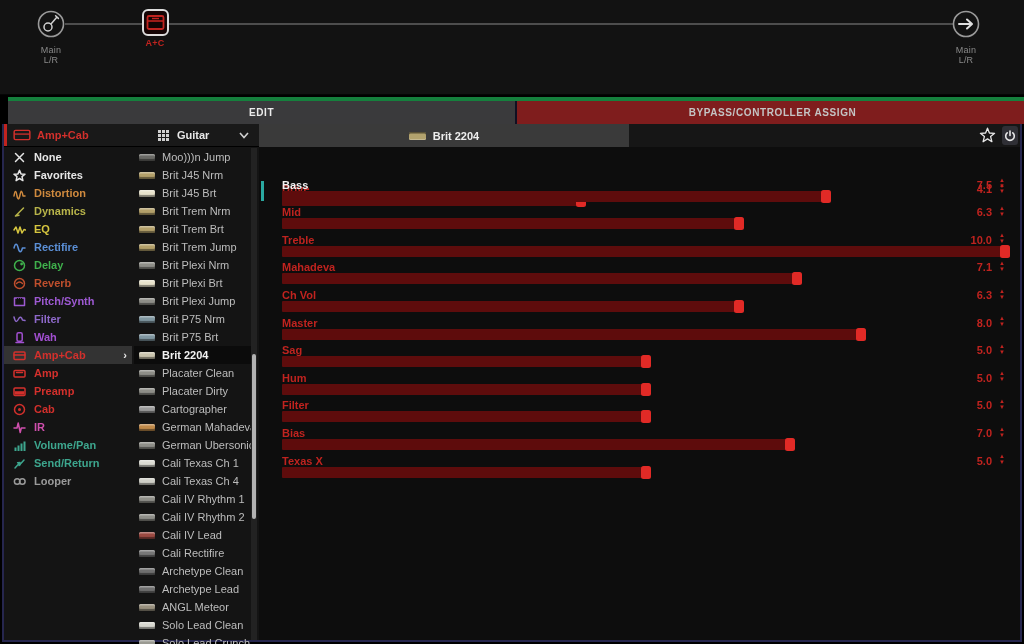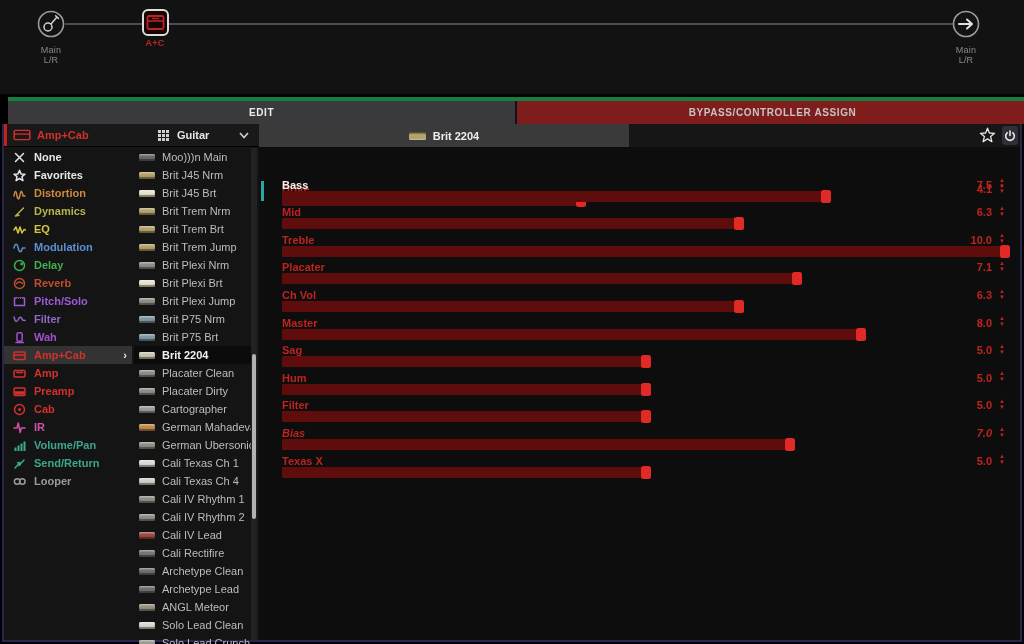--- a/index.html
+++ b/index.html
@@ -173,42 +173,42 @@
           <div class="cat-row">
             <svg width="13" height="13" viewBox="0 0 13 13">
               <path d="M1 7 L3 4 L5 10 L7 4 L9 10 L11 6.5 L12.5 7" stroke="#d6c63f" fill="none" stroke-width="1.5" stroke-linecap="round" stroke-linejoin="round"></path>
             </svg>
             <span class="cat-label" style="color:#d6c63f">EQ</span>
           </div>
           <div class="cat-row">
             <svg width="13" height="13" viewBox="0 0 13 13">
               <path d="M1 7 C2.2 2 4 2 5.2 7 C6.4 12 8.2 12 9.4 7 L12 7" stroke="#5b8fd6" fill="none" stroke-width="1.5" stroke-linecap="round" stroke-linejoin="round"></path>
             </svg>
-            <span class="cat-label" style="color:#5b8fd6">Modulation</span>
+            <span class="cat-label" style="color:#5b8fd6">Rectifire</span>
           </div>
           <div class="cat-row">
             <svg width="13" height="13" viewBox="0 0 13 13">
               <circle cx="6.5" cy="6.5" r="5" stroke="#3fb14c" fill="none" stroke-width="1.5" stroke-linecap="round" stroke-linejoin="round"></circle>
               <circle cx="8.6" cy="5" r="1.4" fill="#3fb14c" stroke="none"></circle>
             </svg>
             <span class="cat-label" style="color:#3fb14c">Delay</span>
           </div>
           <div class="cat-row">
             <svg width="13" height="13" viewBox="0 0 13 13">
               <circle cx="6.5" cy="6.5" r="5" stroke="#bf4f2d" fill="none" stroke-width="1.5" stroke-linecap="round" stroke-linejoin="round"></circle>
               <path d="M3.5 6.5 Q6.5 3.5 9.5 6.5" stroke="#bf4f2d" fill="none" stroke-width="1.5" stroke-linecap="round" stroke-linejoin="round"></path>
             </svg>
             <span class="cat-label" style="color:#bf4f2d">Reverb</span>
           </div>
           <div class="cat-row">
             <svg width="13" height="13" viewBox="0 0 13 13">
               <rect x="1.5" y="3" width="10" height="7.5" stroke="#9d59d2" fill="none" stroke-width="1.5" stroke-linecap="round" stroke-linejoin="round"></rect>
               <path d="M4.5 3 V8 M6.5 3 V8 M8.5 3 V8" stroke="#101010" stroke-width="1.2"></path>
             </svg>
-            <span class="cat-label" style="color:#9d59d2">Pitch/Solo</span>
+            <span class="cat-label" style="color:#9d59d2">Pitch/Synth</span>
           </div>
           <div class="cat-row">
             <svg width="13" height="13" viewBox="0 0 13 13">
               <path d="M1 4 C2.5 10 4 9 5.5 6 C7 3 8.5 4 9.5 7 L12 7.5" stroke="#8d68c9" fill="none" stroke-width="1.5" stroke-linecap="round" stroke-linejoin="round"></path>
             </svg>
             <span class="cat-label" style="color:#8d68c9">Filter</span>
           </div>
           <div class="cat-row">
             <svg width="13" height="13" viewBox="0 0 13 13">
               <rect x="4" y="1.8" width="5.2" height="8.4" rx="1.5" stroke="#a14fd0" fill="none" stroke-width="1.5" stroke-linecap="round" stroke-linejoin="round"></rect>
@@ -273,21 +273,21 @@
             <svg width="13" height="13" viewBox="0 0 13 13">
               <circle cx="4.2" cy="6.5" r="2.8" stroke="#9a9a9a" fill="none" stroke-width="1.5" stroke-linecap="round" stroke-linejoin="round"></circle>
               <circle cx="9.3" cy="6.5" r="2.8" stroke="#9a9a9a" fill="none" stroke-width="1.5" stroke-linecap="round" stroke-linejoin="round"></circle>
             </svg>
             <span class="cat-label" style="color:#9a9a9a">Looper</span>
           </div>
         </div>
       <div class="model-list" id="model-list">
           <div class="model-row">
             <span class="model-icon" style="background:#6a6a66"></span>
-            <span class="model-label">Moo)))n Main</span>
+            <span class="model-label">Moo)))n Jump</span>
           </div>
           <div class="model-row">
             <span class="model-icon" style="background:#b3a06a"></span>
             <span class="model-label">Brit J45 Nrm</span>
           </div>
           <div class="model-row">
             <span class="model-icon" style="background:#e7e2cc"></span>
             <span class="model-label">Brit J45 Brt</span>
           </div>
           <div class="model-row">
@@ -460,21 +460,21 @@
             <span class="param-stepper">
               <span>▲</span>
               <span>▼</span>
             </span>
             <div class="param-track">
               <div class="param-fill" style="width:728.0px"></div>
               <div class="param-knob" style="left:718.0px"></div>
             </div>
           </div>
           <div class="param-row" style="top: 110.4px;">
-            <span class="param-label">Placater</span>
+            <span class="param-label">Mahadeva</span>
             <span class="param-value">7.1</span>
             <span class="param-stepper">
               <span>▲</span>
               <span>▼</span>
             </span>
             <div class="param-track">
               <div class="param-fill" style="width:516.9px"></div>
               <div class="param-knob" style="left:509.8px"></div>
             </div>
           </div>
@@ -531,21 +531,21 @@
             <span class="param-value">5.0</span>
             <span class="param-stepper">
               <span>▲</span>
               <span>▼</span>
             </span>
             <div class="param-track">
               <div class="param-fill" style="width:364.0px"></div>
               <div class="param-knob" style="left:359.0px"></div>
             </div>
           </div>
-          <div class="param-row" style="top: 276px; font-style: italic;">
+          <div class="param-row" style="top: 276px;">
             <span class="param-label">Bias</span>
             <span class="param-value">7.0</span>
             <span class="param-stepper">
               <span>▲</span>
               <span>▼</span>
             </span>
             <div class="param-track">
               <div class="param-fill" style="width:509.6px"></div>
               <div class="param-knob" style="left:502.6px"></div>
             </div>

